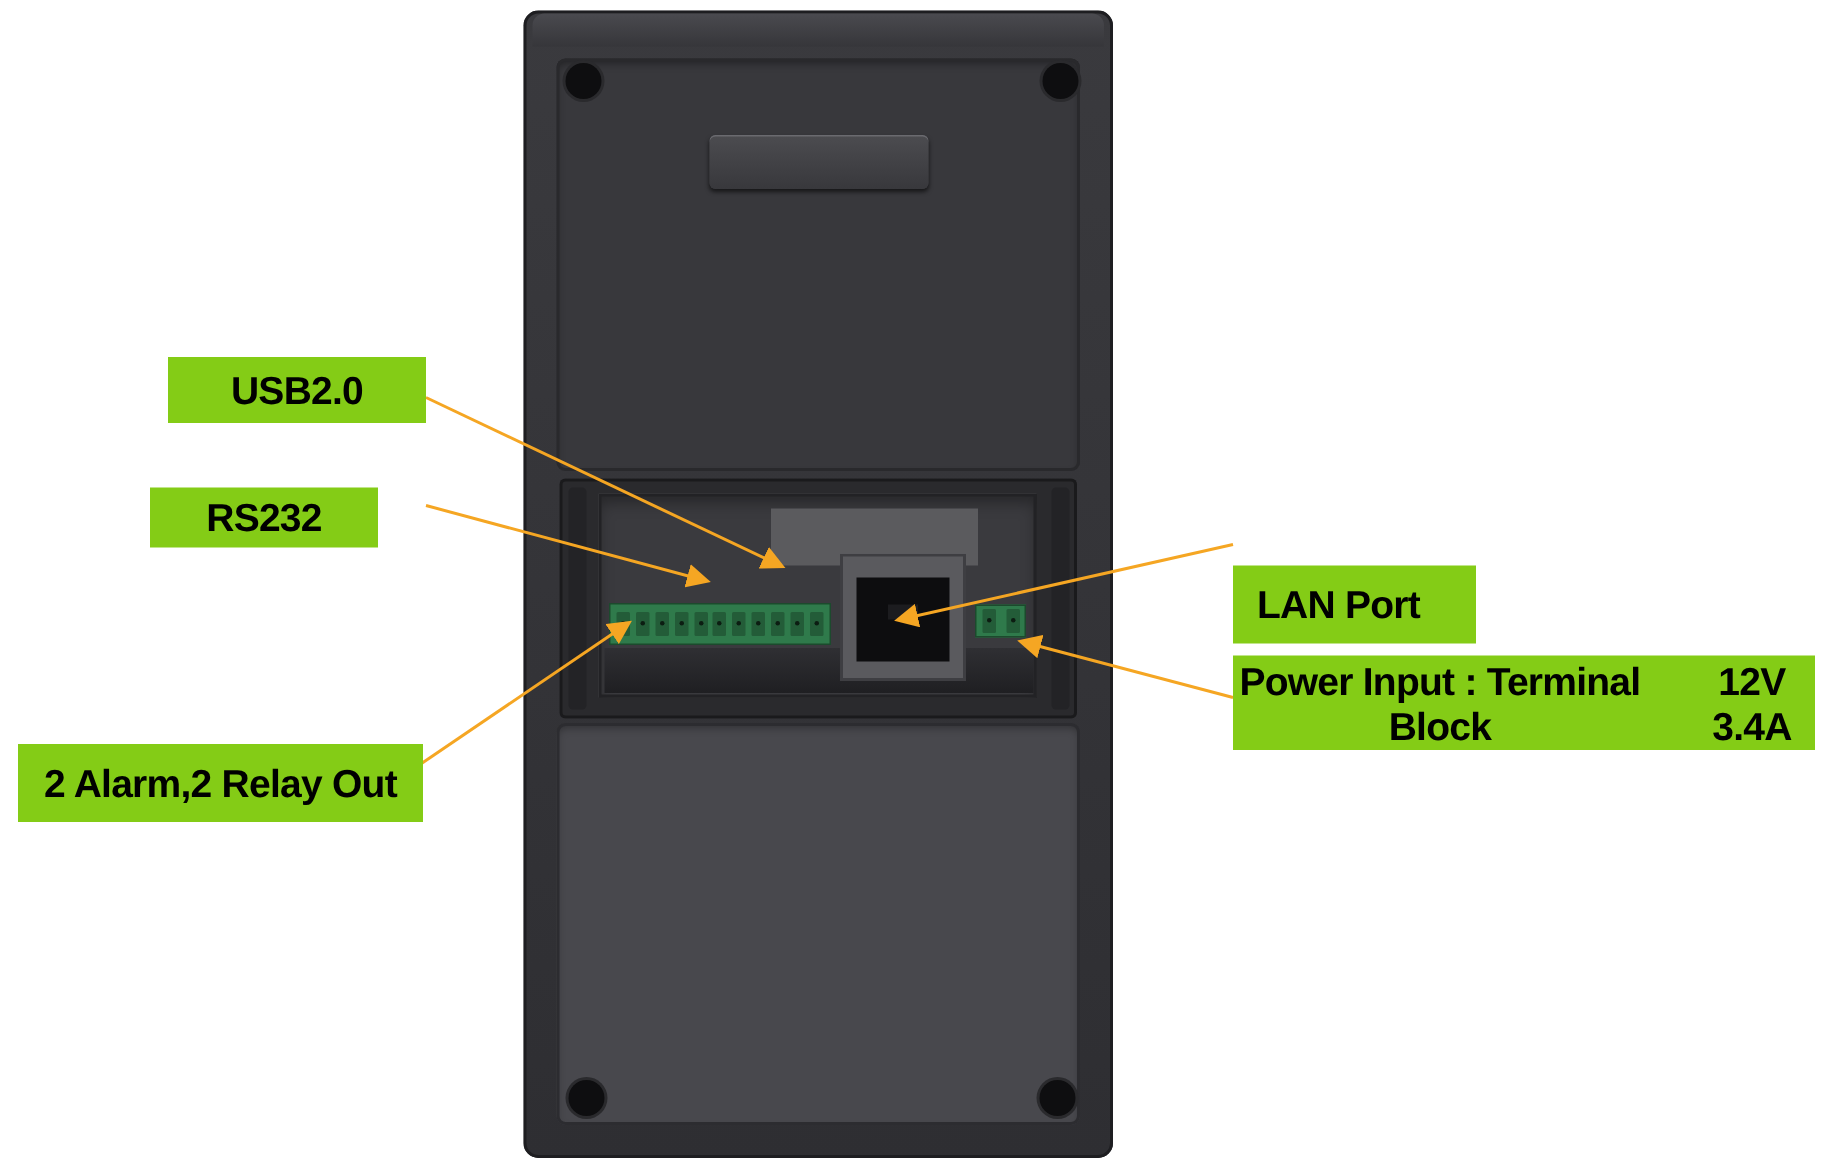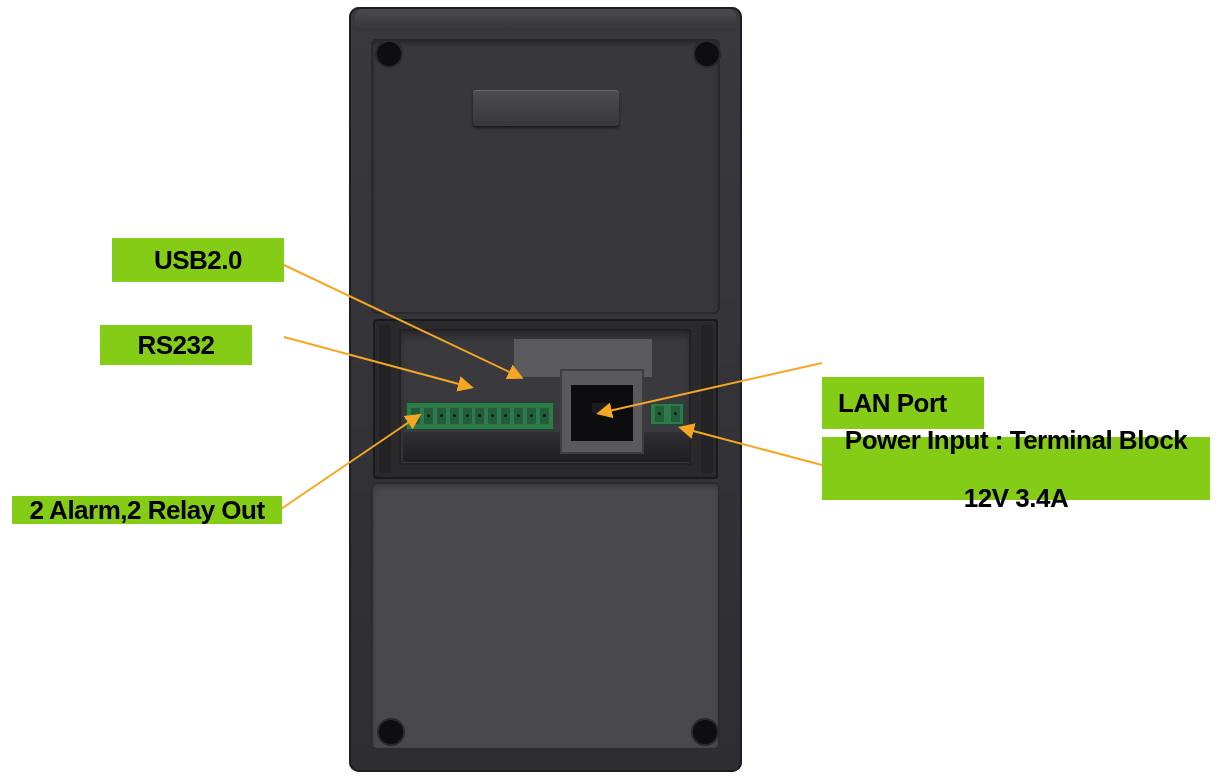--- a/index.html
+++ b/index.html
@@ -97,22 +97,22 @@
   <line x1="822" y1="363" x2="600" y2="413" stroke="#f5a623" stroke-width="2" marker-end="url(#arrow)"></line>
   <line x1="822" y1="465" x2="682" y2="428" stroke="#f5a623" stroke-width="2" marker-end="url(#arrow)"></line>
 </svg>
 
 <div class="callout" style="left:112px;top:238px;width:172px;height:44px;">
   <span>USB2.0</span>
 </div>
 <div class="callout" style="left:100px;top:325px;width:152px;height:40px;">
   <span>RS232</span>
 </div>
-<div class="callout" style="left:12px;top:496px;width:270px;height:28px;">
+<div class="callout" style="left:12px;top:496px;width:270px;height:52px;">
   <span>2 Alarm,2 Relay Out</span>
 </div>
 <div class="callout" style="left:822px;top:353px;width:162px;height:52px;justify-content:flex-start;padding-left:16px;box-sizing:border-box;margin-top:24px;">
   <span>LAN Port</span>
 </div>
-<div class="callout" style="left:822px;top:437px;width:388px;height:63px;flex-direction:column;gap:28px;">
+<div class="callout" style="left:822px;top:437px;width:388px;height:63px;flex-direction:row;gap:28px;">
   <span>Power Input : Terminal Block</span>
   <span>12V 3.4A</span>
 </div>
 
 </body></html>

